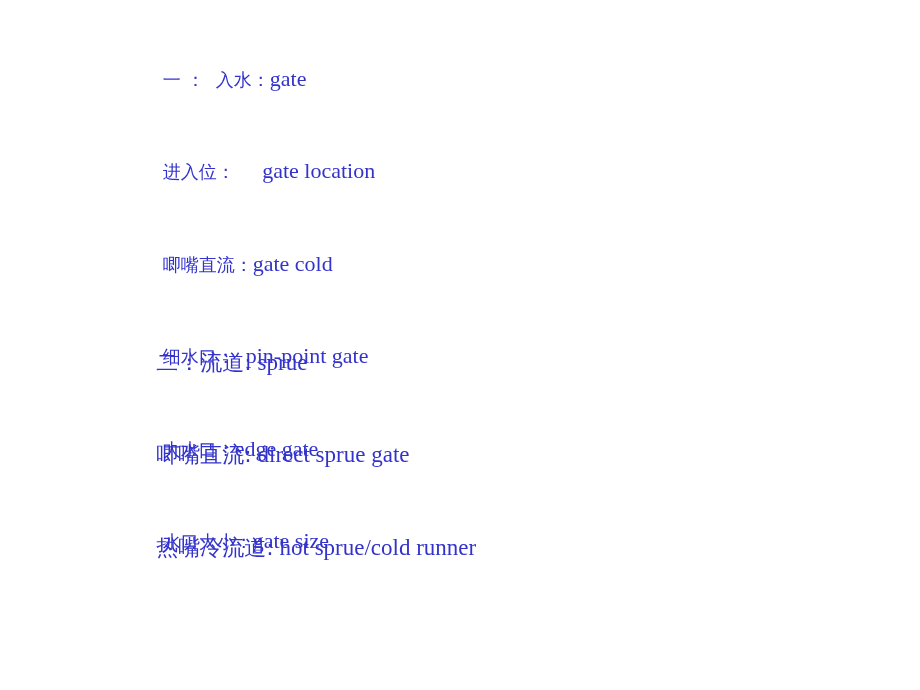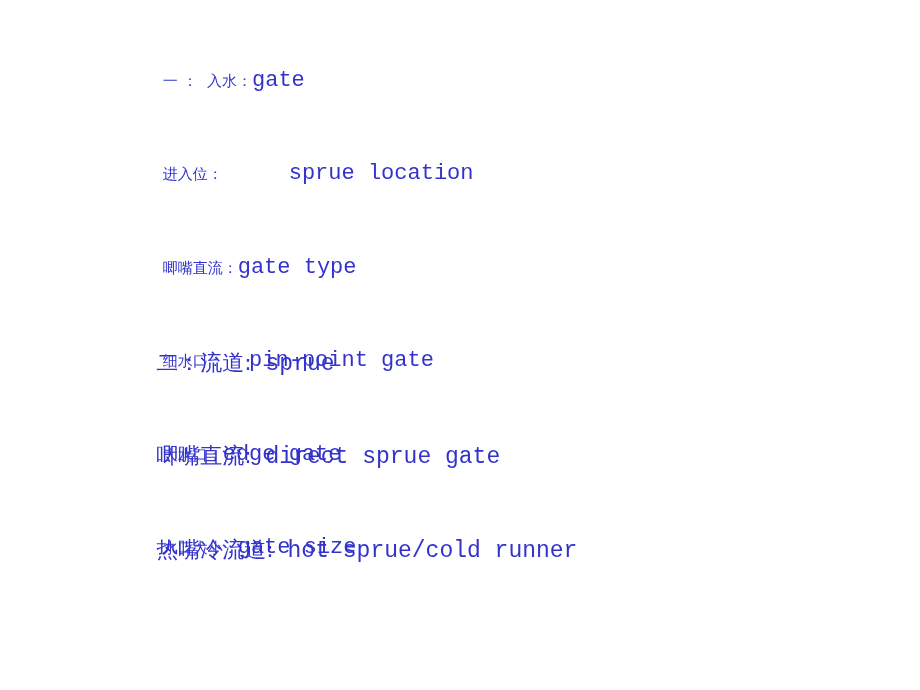--- a/index.html
+++ b/index.html
@@ -37,43 +37,43 @@
     line-height: 30.5px;
     color: #3333cc;
     letter-spacing: 0px;
   }
   #block-two .line {
     font-size: 23px;
     line-height: 30.6px;
   }
   .cn {
     font-family: "DejaVu Sans", "Liberation Sans", sans-serif;
-    font-size: 15px;
+    font-size: 18px;
   }
   #block-two .cn {
     font-size: 22px;
   }
   .en {
-    font-family: Liberation Mono, monospace;
+    font-family: Liberation Serif, serif;
   }
 </style>
 </head>
 <body>
 
 <div class="slide">
 
   <div class="block" id="block-one">
     <div class="line">
       <span class="cn">一 ：  入水：</span><span class="en">gate</span>
     </div>
     <div class="line">
-      <span class="cn">进入位：</span><span class="en">     sprue location</span>
+      <span class="cn">进入位：</span><span class="en">     gate location</span>
     </div>
     <div class="line">
-      <span class="cn">唧嘴直流：</span><span class="en">gate type</span>
+      <span class="cn">唧嘴直流：</span><span class="en">gate cold</span>
     </div>
     <div class="line">
       <span class="cn">细水口：</span><span class="en">  pin-point gate</span>
     </div>
     <div class="line">
       <span class="cn">大水口：</span><span class="en">edge gate</span>
     </div>
     <div class="line">
       <span class="cn">水口大小：</span><span class="en">gate size</span>
     </div>

